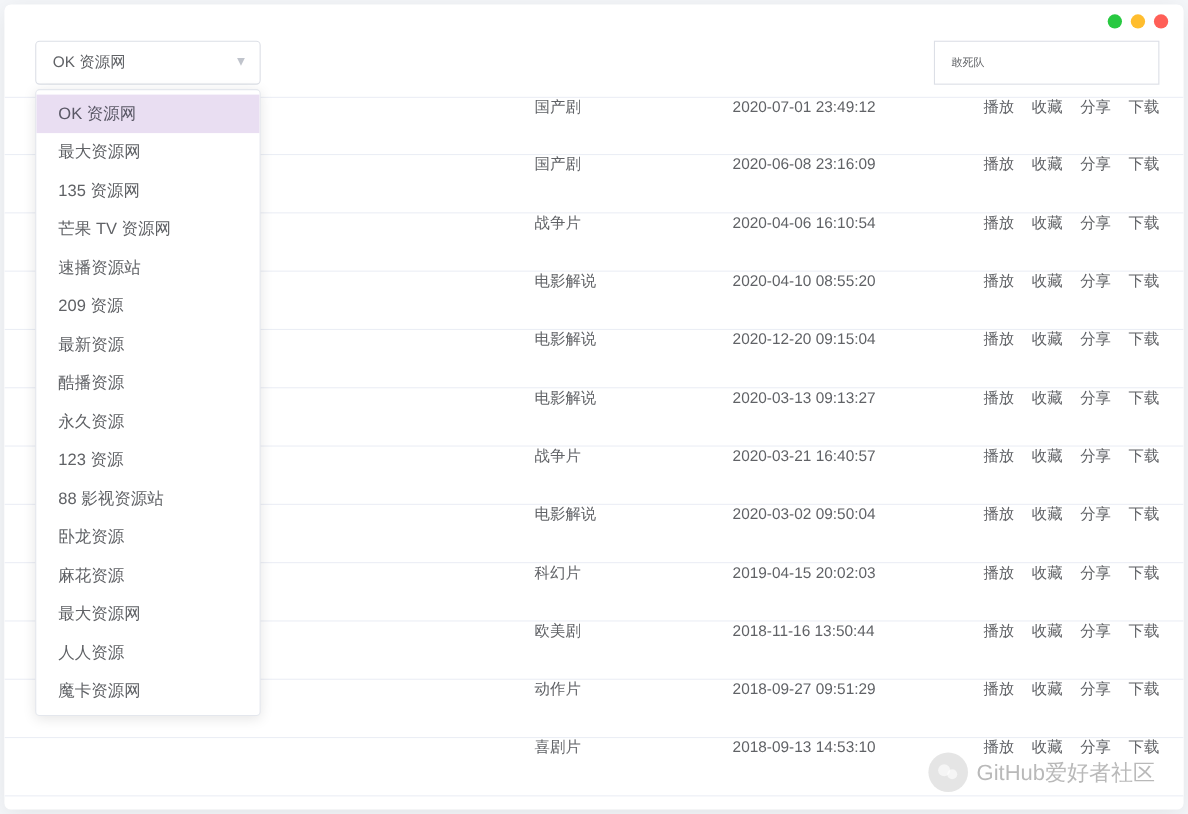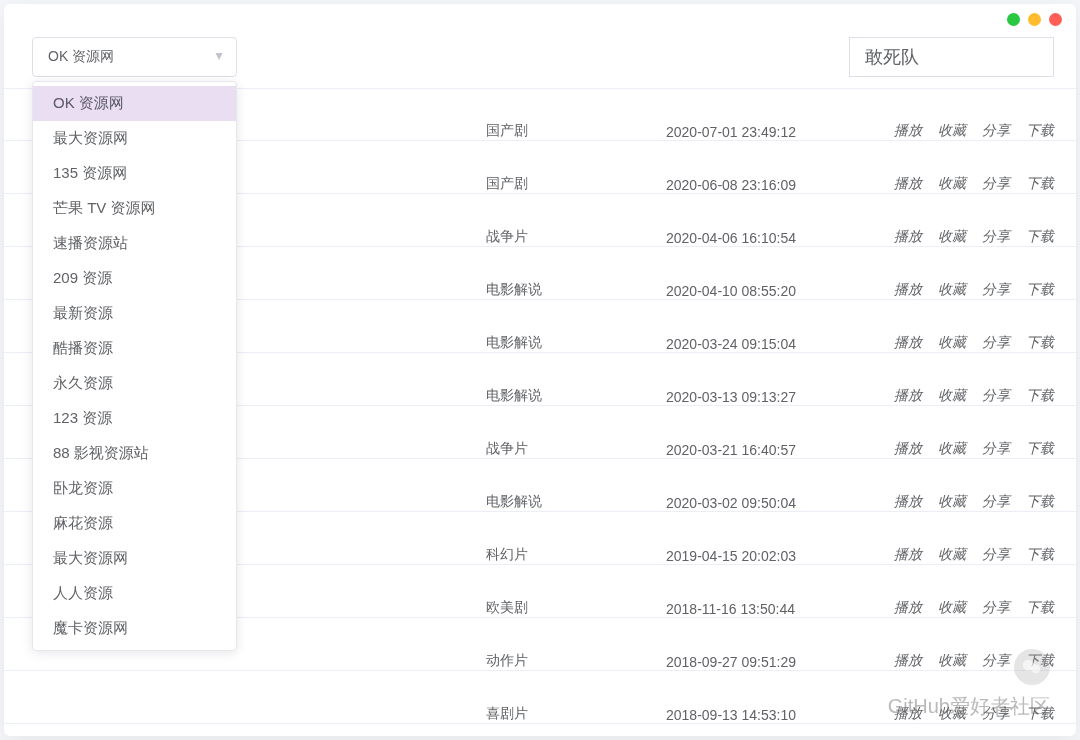--- a/index.html
+++ b/index.html
@@ -95,67 +95,65 @@
       margin-left: auto;
       width: 205px;
       height: 40px;
     }
     .search-input {
       width: 100%;
       height: 100%;
       border: 1px solid #dcdfe6;
       border-radius: 0;
       padding: 0 15px;
-      font-size: 18px;
+      font-size: 10px;
       color: #606266;
       outline: none;
     }
     .search-input::placeholder { color: #c0c4cc; }
 
     .table {
       margin-top: 8px;
       background: #fff;
     }
     .table-row {
       height: 53px;
       border-bottom: 1px solid #ebeef5;
       display: flex;
-      align-items: flex-end;
+      align-items: flex-start;
       font-size: 14px;
       color: #606266;
       padding: 0 22px;
     }
     .table-row:first-child { border-top: 1px solid #ebeef5; }
     .col-title { flex: 0 0 460px; }
     .col-cat { flex: 0 0 180px; }
     .col-date { flex: 0 0 184px; }
     .col-actions {
       display: flex;
       gap: 16px;
       margin-left: auto;
-      font-style: italic;
     }
     .action-link {
       color: #606266;
       cursor: pointer;
       font-size: 14px;
     }
 
     .watermark {
       position: absolute;
       right: 30px;
       bottom: 20px;
       display: flex;
-      align-items: flex-end;
+      align-items: center;
       gap: 8px;
       color: rgba(100,100,100,0.45);
       font-size: 20px;
       font-weight: 500;
       pointer-events: none;
-      flex-direction: column;
     }
     .wm-circle {
       width: 36px; height: 36px; border-radius: 50%;
       background: rgba(150,150,150,0.25);
       display: flex; align-items: center; justify-content: center;
     }
   </style>
 </head>
 <body>
 
@@ -240,21 +238,21 @@
         <div class="col-actions">
           <span class="action-link">播放</span>
           <span class="action-link">收藏</span>
           <span class="action-link">分享</span>
           <span class="action-link">下载</span>
         </div>
       </div>
       <div class="table-row">
         <div class="col-title"></div>
         <div class="col-cat">电影解说</div>
-        <div class="col-date">2020-03-24 09:15:04</div>
+        <div class="col-date">2020-12-20 09:15:04</div>
         <div class="col-actions">
           <span class="action-link">播放</span>
           <span class="action-link">收藏</span>
           <span class="action-link">分享</span>
           <span class="action-link">下载</span>
         </div>
       </div>
       <div class="table-row">
         <div class="col-title"></div>
         <div class="col-cat">电影解说</div>

